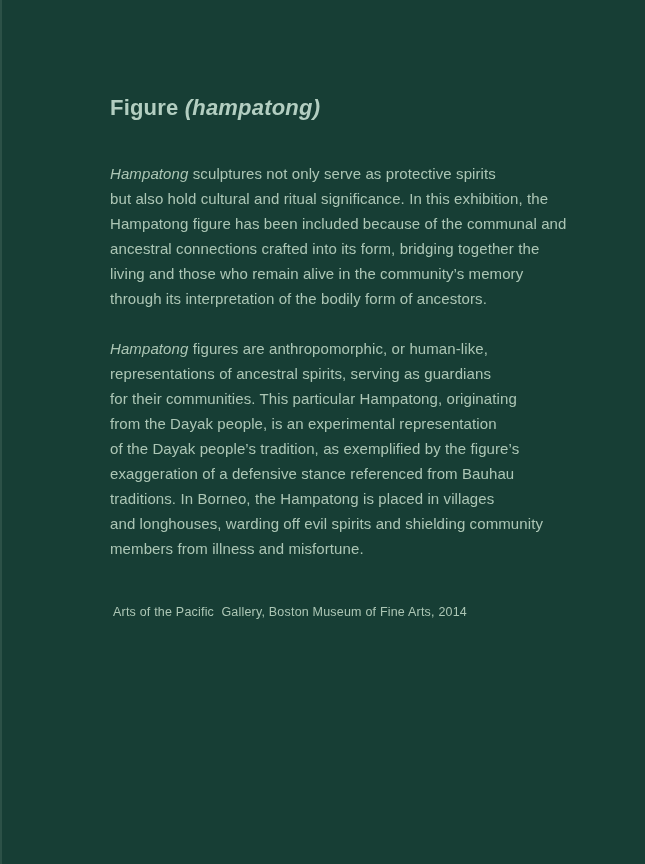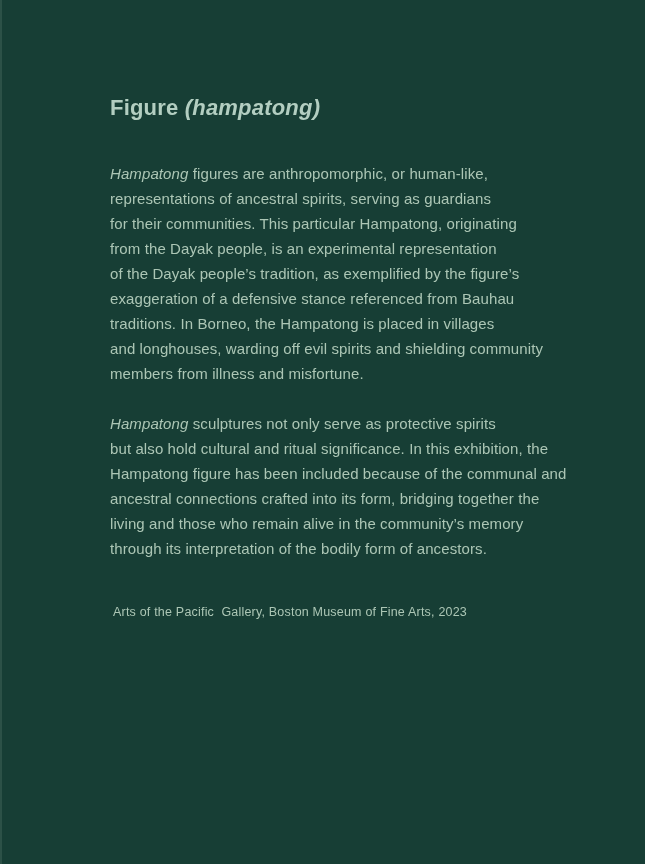--- a/index.html
+++ b/index.html
@@ -69,32 +69,32 @@
 </head>
 <body>
 
 <div class="edge-strip"></div>
 
 <main class="label">
 
   <h1 class="title"><span>Figure </span><span class="native">(hampatong)</span></h1>
 
 
+  <p class="para"><span class="lead">Hampatong</span> <span class="lines">sculptures not only serve as protective spirits
+but also hold cultural and ritual significance. In this exhibition, the
+Hampatong figure has been included because of the communal and
+ancestral connections crafted into its form, bridging together the
+living and those who remain alive in the community’s memory
+through its interpretation of the bodily form of ancestors.</span></p>
+
   <p class="para"><span class="lead">Hampatong</span> <span class="lines">figures are anthropomorphic, or human-like,
 representations of ancestral spirits, serving as guardians
 for their communities. This particular Hampatong, originating
 from the Dayak people, is an experimental representation
 of the Dayak people’s tradition, as exemplified by the figure’s
 exaggeration of a defensive stance referenced from Bauhau
 traditions. In Borneo, the Hampatong is placed in villages
 and longhouses, warding off evil spirits and shielding community
 members from illness and misfortune.</span></p>
 
-  <p class="para"><span class="lead">Hampatong</span> <span class="lines">sculptures not only serve as protective spirits
-but also hold cultural and ritual significance. In this exhibition, the
-Hampatong figure has been included because of the communal and
-ancestral connections crafted into its form, bridging together the
-living and those who remain alive in the community’s memory
-through its interpretation of the bodily form of ancestors.</span></p>
-
-  <div class="credit">Arts of the Pacific  Gallery, Boston Museum of Fine Arts, 2023</div>
+  <div class="credit">Arts of the Pacific  Gallery, Boston Museum of Fine Arts, 2014</div>
 
 </main>
 
 </body></html>

